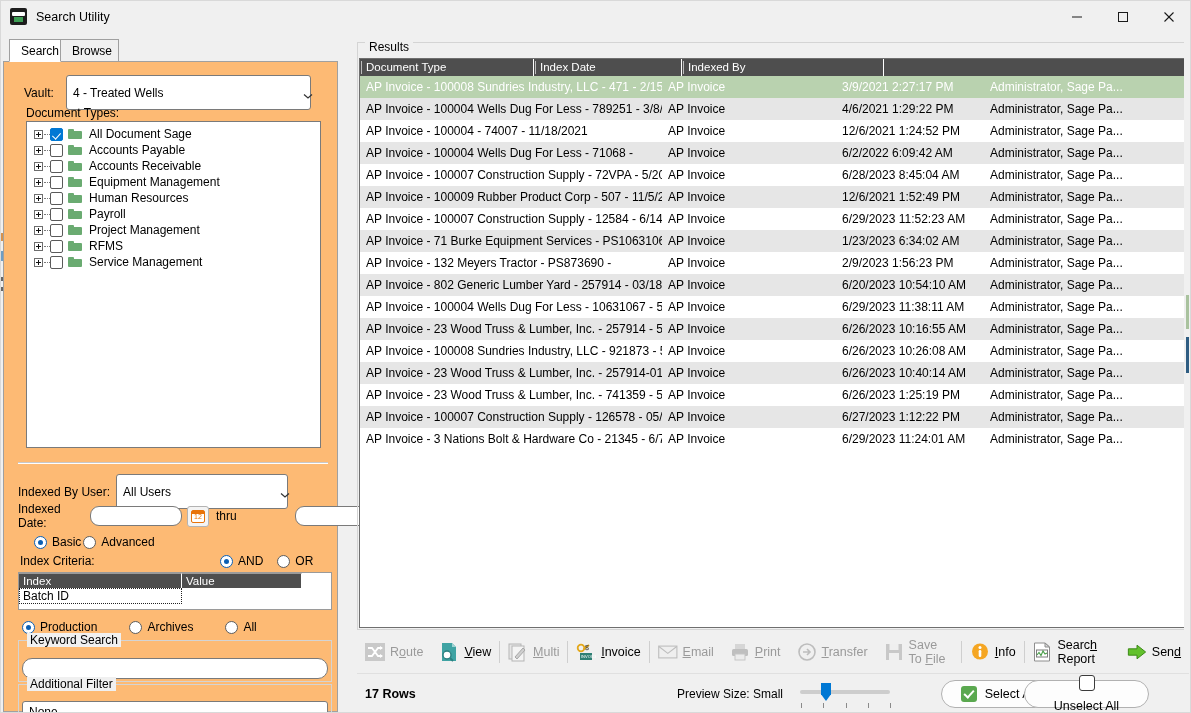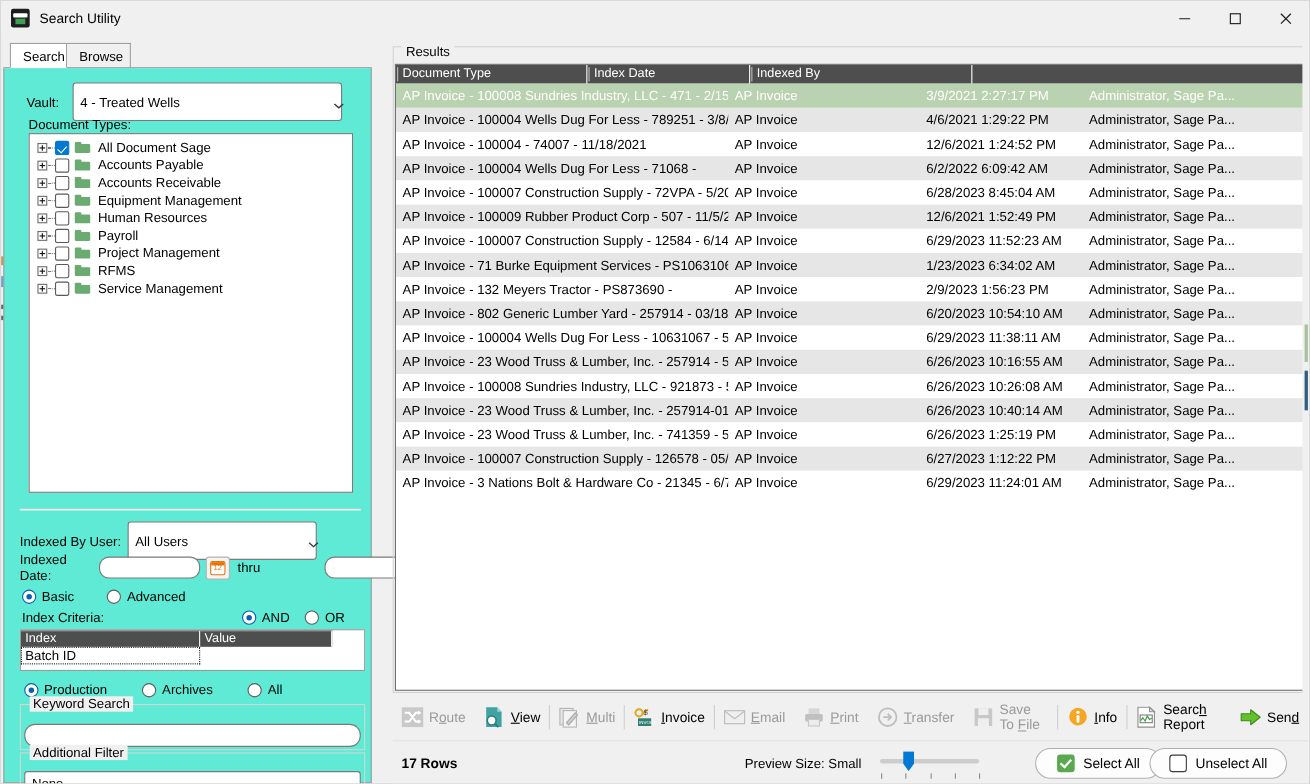--- a/index.html
+++ b/index.html
@@ -62,21 +62,21 @@
     background: #f0f0f0;
   }
   .tab.active {
     background: #fff; border-bottom: 1px solid #fff;
   }
 
   
   #leftpanel {
     position: absolute; left: 2px; top: 61px;
     width: 335px; height: 650px;
-    background: #5eead4;
+    background: #fdba74;
     border-left: 1px solid #a0a0a0;
     border-right: 1px solid #a0a0a0;
     border-bottom: 1px solid #a0a0a0;
   }
 
   .lbl { font-size: 12px; color: #000; }
 
   #vault-row {
     position: absolute; left: 20px; top: 13px; display: flex; align-items: center;
   }
@@ -190,21 +190,21 @@
     border: 1px solid #5d5d5d; background: #fff;
     flex: none; position: relative; margin-right: 5px;
   }
   .radio.on { border-color: #0a5fb4; }
   .radio.on::after {
     content: ""; position: absolute; left: 3px; top: 3px;
     width: 5px; height: 5px; border-radius: 50%; background: #0a5fb4;
   }
   .radio-item { display: flex; align-items: center; font-size: 12px; }
 
-  #mode-row { position: absolute; left: 16px; top: 473px; display: flex; gap: 30px; }
+  #mode-row { position: absolute; left: 30px; top: 473px; display: flex; gap: 2px; }
   #crit-label { position: absolute; left: 16px; top: 492px; }
   #andor-row { position: absolute; left: 216px; top: 492px; display: flex; gap: 14px; }
 
   #criteria-grid {
     position: absolute; left: 14px; top: 510px;
     width: 314px; height: 38px;
     background: #fff; border: 1px solid #9a9a9a;
   }
   .cg-header { display: flex; height: 15px; }
   .cg-h {
@@ -330,21 +330,21 @@
     clip-path: polygon(0 0, 100% 0, 100% 62%, 50% 100%, 0 62%);
   }
   .tickrow { position: absolute; left: 1px; top: 21px; width: 90px; display: flex; justify-content: space-between; }
   .tick { width: 1px; height: 5px; background: #8a8a8a; }
   .sbtn {
     height: 28px; border: 1px solid #b1b1b1; border-radius: 14px;
     background: #fdfdfd; display: flex; align-items: center;
     justify-content: center; gap: 8px; font-size: 12.5px;
   }
   #select-all-btn { position: absolute; left: 584px; width: 115px; }
-  #unselect-all-btn { position: absolute; left: 688px; width: 125px; }
+  #unselect-all-btn { position: absolute; left: 667px; width: 125px; flex-direction: column; }
   .chk-green {
     width: 16px; height: 16px; background: #5aa84f; border-radius: 3px;
     position: relative; flex: none;
   }
   .chk-green::after {
     content:""; position:absolute; left:5px; top:2.5px; width:4px; height:8px;
     border: solid #fff; border-width: 0 2px 2px 0; transform: rotate(42deg);
   }
   .chk-empty {
     width: 16px; height: 16px; background: #fff; border: 1.6px solid #3b3b3b;

